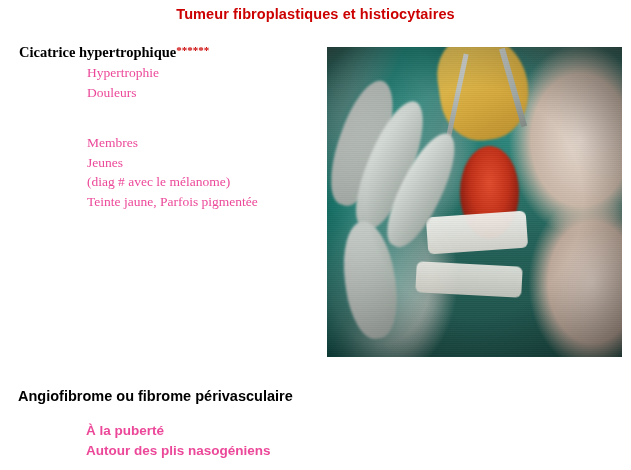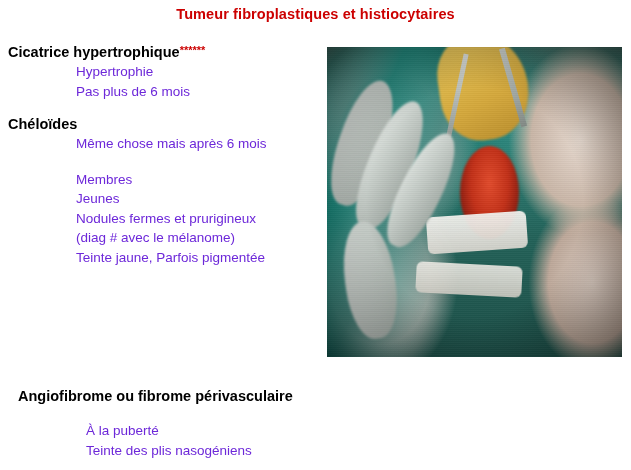--- a/index.html
+++ b/index.html
@@ -26,22 +26,23 @@
     width: 631px;
     text-align: center;
     color: #cc0000;
     font-size: 14.5px;
     font-weight: bold;
     letter-spacing: 0.1px;
   }
   .content {
     position: absolute;
     top: 44px;
-    left: 8px;
+    left: 19px;
     width: 310px;
+    font-family: Liberation Serif, serif;
   }
   .heading {
     font-size: 14.5px;
     font-weight: bold;
     color: #000000;
     margin: 0;
     white-space: nowrap;
   }
   .heading .stars {
     color: #cc0000;
@@ -49,26 +50,26 @@
     font-weight: bold;
     vertical-align: top;
   }
   .sub-list {
     margin: 2px 0 0 0;
     padding: 0 0 0 68px;
     list-style: none;
   }
   .sub-list li {
     font-size: 13.5px;
-    color: #6d28d9;
+    color: #ec4899;
     line-height: 19.5px;
     white-space: nowrap;
   }
   .sub-list.bold li {
-    font-weight: normal;
+    font-weight: bold;
   }
   .gap-1 { height: 15px; }
   .gap-2 { height: 14px; }
 
   .photo {
     position: absolute;
     left: 327px;
     top: 47px;
     width: 295px;
     height: 310px;
@@ -189,46 +190,41 @@
 
   <div class="title">Tumeur fibroplastiques et histiocytaires</div>
 
   <div class="content">
 
     <div class="heading">
       <span>Cicatrice hypertrophique</span><span class="stars">******</span>
     </div>
     <ul class="sub-list">
       <li>Hypertrophie</li>
-      <li>Pas plus de 6 mois</li>
+      <li>Douleurs</li>
     </ul>
 
     <div class="gap-1"></div>
 
-    <div class="heading">Chéloïdes</div>
-    <ul class="sub-list">
-      <li>Même chose mais après 6 mois</li>
-    </ul>
 
     <div class="gap-2"></div>
 
     <ul class="sub-list">
       <li>Membres</li>
       <li>Jeunes</li>
-      <li>Nodules fermes et prurigineux</li>
       <li>(diag # avec le mélanome)</li>
       <li>Teinte jaune,  Parfois pigmentée</li>
     </ul>
   </div>
 
   <div class="footer">
     <div class="heading">Angiofibrome ou fibrome périvasculaire</div>
     <ul class="sub-list bold">
       <li>À la puberté</li>
-      <li>Teinte des plis nasogéniens</li>
+      <li>Autour des plis nasogéniens</li>
     </ul>
   </div>
 
   <div class="photo">
     <div class="layer ph-bg"></div>
     <div class="layer ph-teal-left"></div>
     <div class="ph-yellow"></div>
     <div class="ph-instr1"></div>
     <div class="ph-instr2"></div>
     <div class="ph-red"></div>

